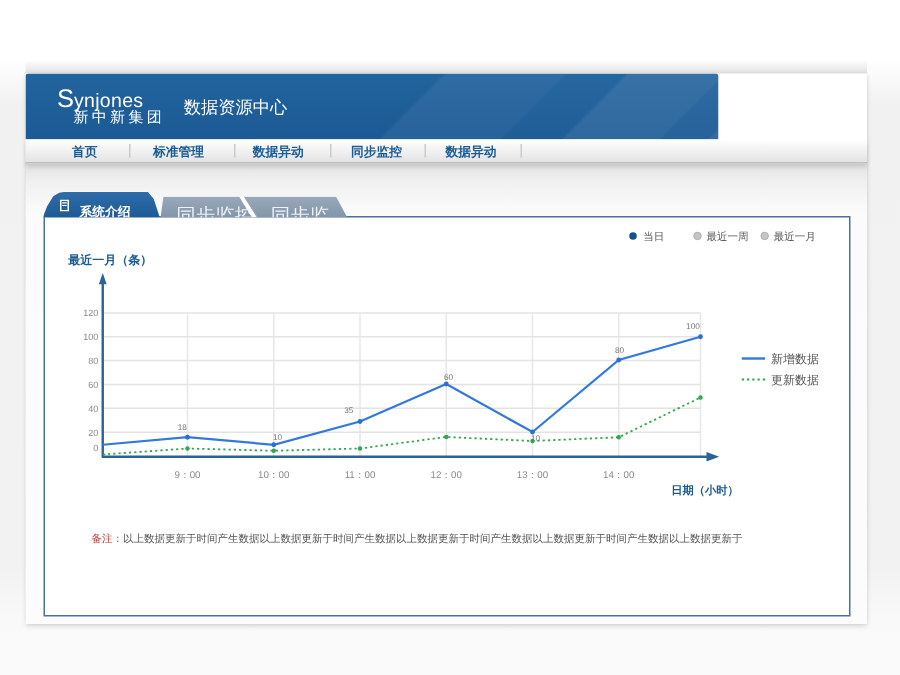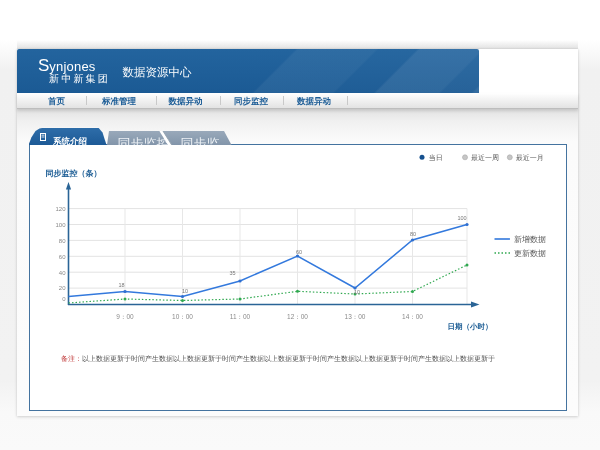--- a/index.html
+++ b/index.html
@@ -68,21 +68,21 @@
     </svg>
     <b>系统介绍</b>
   </div>
   <div class="tab-g" style="left:107px;width:124.5px;clip-path:polygon(0 100%, 2px 0, 117px 0, 124.5px 100%);">
     <span style="position:absolute;left:10.5px;top:3.6px">同步监控</span>
     <span style="position:absolute;left:73.5px;top:3.6px">同步监控</span>
     <div style="position:absolute;left:56.5px;top:-2px;width:3.2px;height:18px;background:#fff;transform:rotate(-32deg)"></div>
     <div style="position:absolute;left:60.4px;top:-2px;width:1.2px;height:18px;background:#97a5b2;transform:rotate(-32deg)"></div>
   </div>
   <div class="panel"></div>
-  <div class="lblY">同步监控（条）</div>
+  <div class="lblY">最近一月（条）</div>
   <div class="lblX">日期（小时）</div>
   <div class="remark"><em>备注：</em>以上数据更新于时间产生数据以上数据更新于时间产生数据以上数据更新于时间产生数据以上数据更新于时间产生数据以上数据更新于</div>
 
   <svg style="position:absolute;left:29px;top:144px;z-index:2" width="538" height="267" viewBox="0 0 538 267">
 
     <g stroke="#e3e3e3" stroke-width="1">
       <line x1="39.5" y1="64.6" x2="438" y2="64.6"></line>
       <line x1="39.5" y1="80.5" x2="438" y2="80.5"></line>
       <line x1="39.5" y1="96.4" x2="438" y2="96.4"></line>
       <line x1="39.5" y1="112.3" x2="438" y2="112.3"></line>

